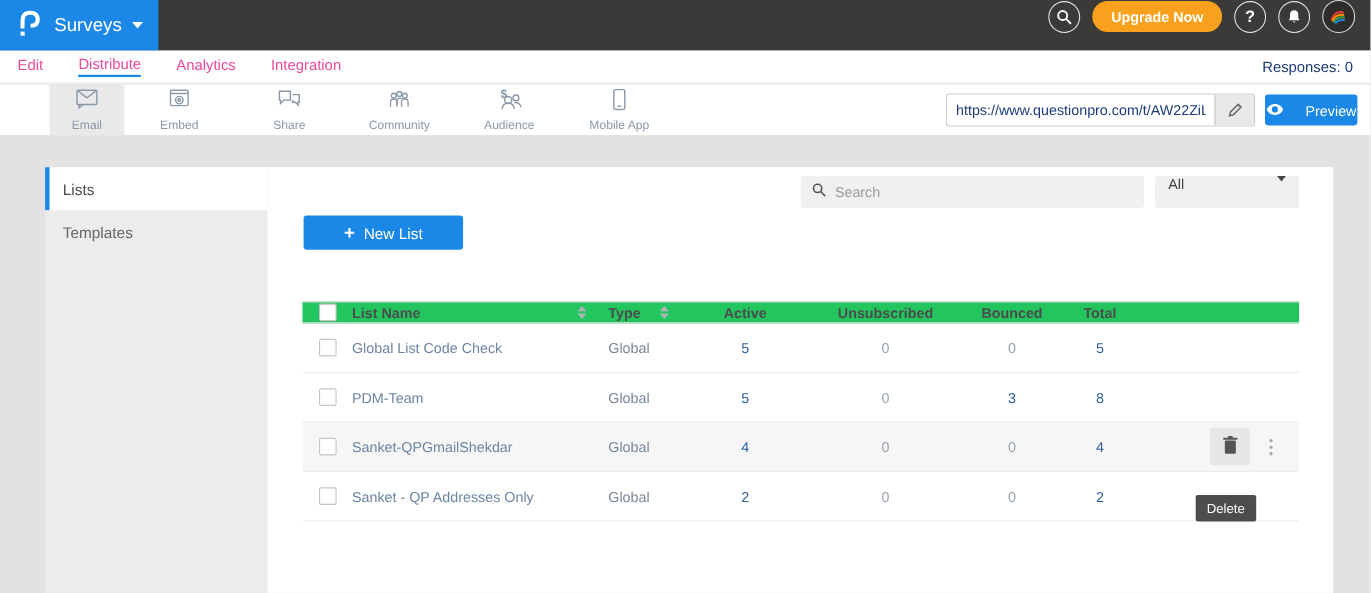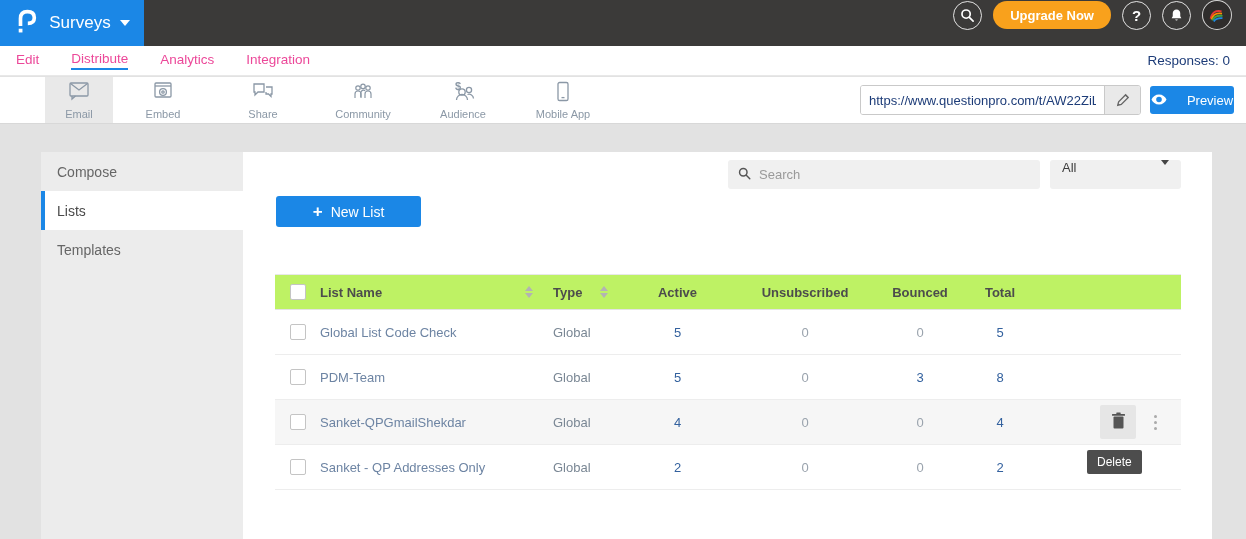--- a/index.html
+++ b/index.html
@@ -53,21 +53,21 @@
   .searchbox input { border:none; outline:none; background:transparent; font-size:13px; color:#555; width:100%; font-family:"Liberation Sans", sans-serif; }
   .searchbox input::placeholder { color:#9a9a9a; }
   .filter-dd { position:absolute; left:807px; top:8px; width:131px; height:29px; background:#f0f0f0; border-radius:3px; display:flex; align-items:flex-start; padding:0 12px; font-size:13px; color:#3c3c3c; cursor:pointer; }
   .filter-dd .caret-dark { margin-left:auto; width:0; height:0; border-left:4px solid transparent; border-right:4px solid transparent; border-top:5px solid #444; }
   .newlist-btn { position:absolute; left:33px; top:44px; width:145px; height:31px; background:#1b87e6; border:none; border-radius:3px; color:#fff; font-size:14px; display:flex; align-items:center; justify-content:center; gap:8px; cursor:pointer; font-family:"Liberation Sans", sans-serif; }
   .newlist-btn .plus { font-size:17px; font-weight:bold; line-height:1; }
 
   
   .tablewrap { position:absolute; left:32px; top:122px; width:906px; }
   .thead, .trow { display:grid; grid-template-columns:45px 217px 83px 115px 140px 90px 70px 1fr; align-items:center; }
-  .thead { height:36px; background:#bef264; border-top:1px solid #e8e8e8; border-bottom:1px solid #e3e3e3; font-size:13px; font-weight:bold; color:#4c4c4c; }
+  .thead { height:20px; background:#22c55e; border-top:1px solid #e8e8e8; border-bottom:1px solid #e3e3e3; font-size:13px; font-weight:bold; color:#4c4c4c; }
   .trow { height:45px; border-bottom:1px solid #ededed; font-size:13px; }
   .trow.hovered { background:#f6f6f6; }
   .cell { display:flex; align-items:center; }
   .c-check { justify-content:center; }
   .checkbox { width:16px; height:16px; border:1px solid #c4c4c4; border-radius:2px; background:#fff; display:inline-block; cursor:pointer; }
   .c-head-name { justify-content:space-between; padding-right:4px; }
   .c-head-type { justify-content:space-between; padding-left:16px; padding-right:12px; }
   .c-type { padding-left:16px; color:#7a8794; }
   .c-center { justify-content:center; }
   .namelink { color:#6d84a3; cursor:pointer; text-decoration:none; }
@@ -213,21 +213,20 @@
         <svg width="16" height="11" viewBox="0 0 16 11" fill="#fff">
             <path d="M8 .5 C4.5.5 1.7 2.6.5 5.5 1.7 8.4 4.5 10.5 8 10.5 s6.3-2.1 7.5-5 C14.3 2.6 11.5.5 8 .5z M8 8.3 a2.8 2.8 0 1 1 0-5.6 a2.8 2.8 0 0 1 0 5.6z" fill="#fff"></path>
             <circle cx="8" cy="5.5" r="1.5" fill="#1b87e6"></circle>
           </svg>
       </span>
       <span>Preview</span>
     </button>
   </div>
 
   <aside class="sidebar">
-    <div class="side-item">Compose</div>
     <div class="side-item active">Lists</div>
     <div class="side-item">Templates</div>
   </aside>
 
   <section class="main">
     <div class="searchbox">
       <span>
         <svg width="13" height="13" viewBox="0 0 16 16" fill="none">
             <circle cx="6.5" cy="6.5" r="4.6" stroke="#555" stroke-width="1.8"></circle>
             <line x1="10.2" y1="10.2" x2="14.5" y2="14.5" stroke="#555" stroke-width="1.8" stroke-linecap="round"></line>

